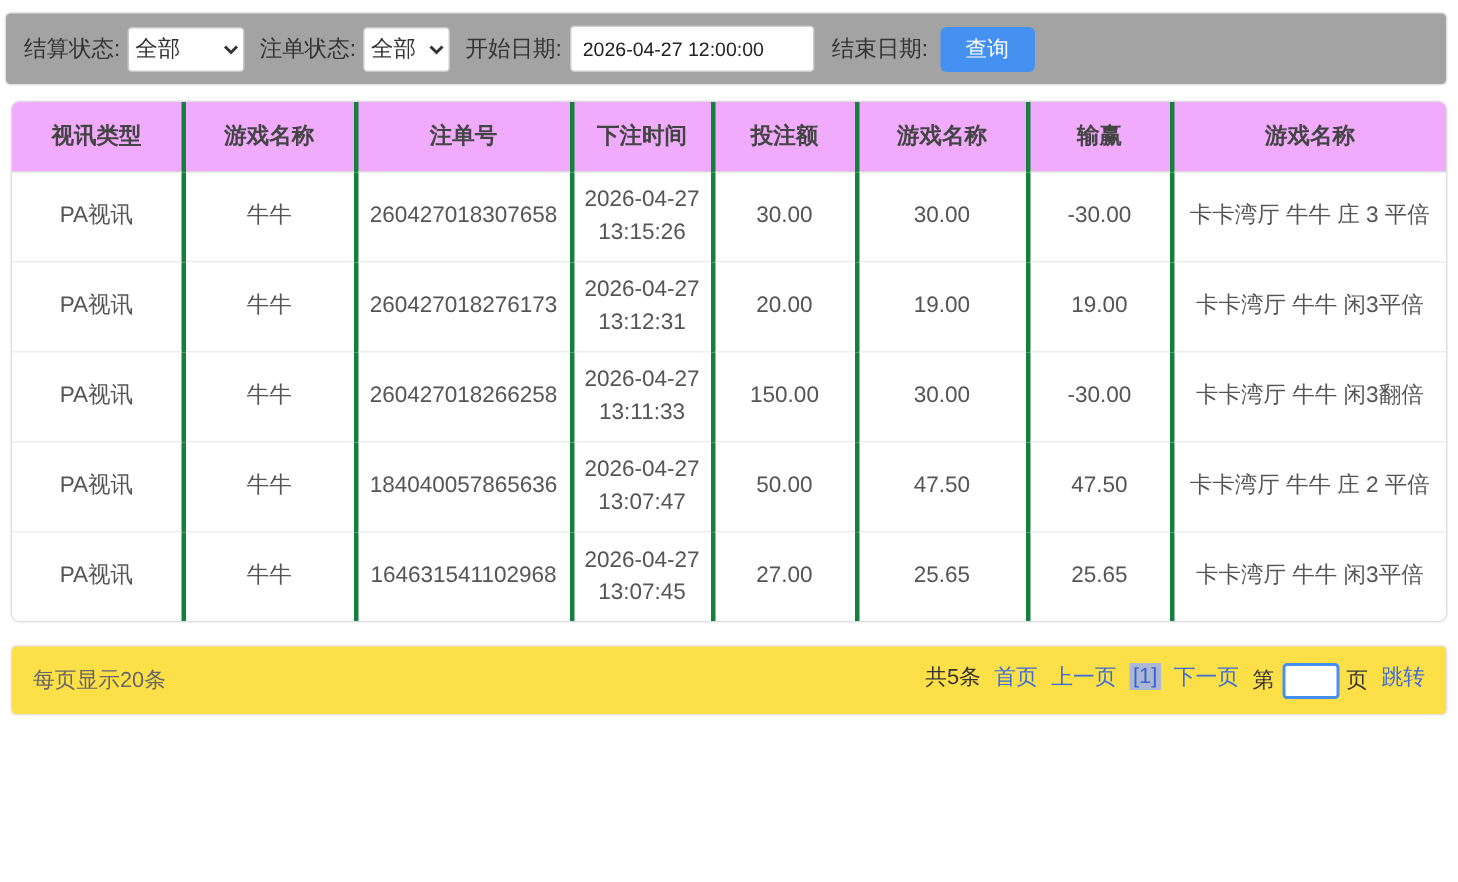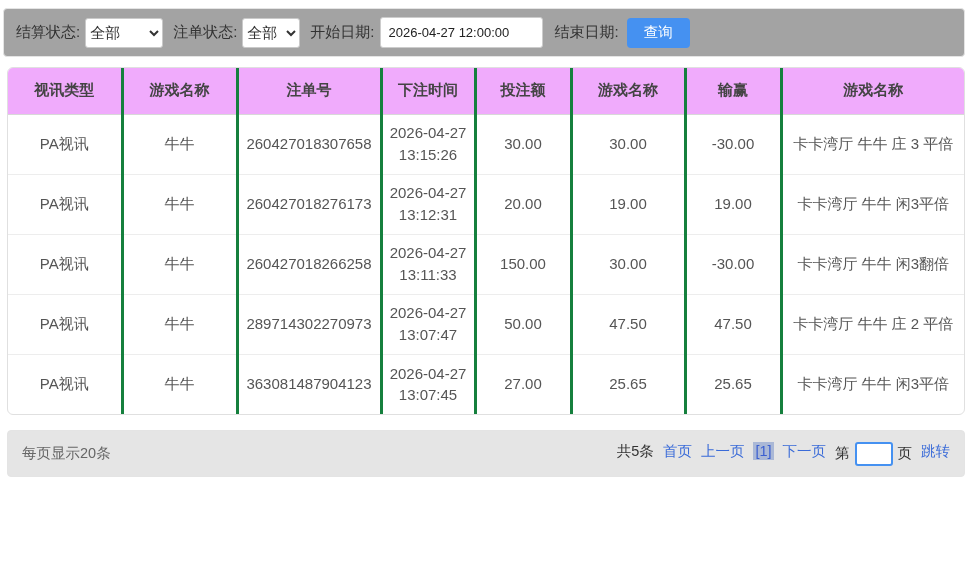--- a/index.html
+++ b/index.html
@@ -89,21 +89,21 @@
   }
   tbody td { height: 60px; color: #555; border-top: 1px solid #ededed; line-height: 1.45; }
   tbody tr:first-child td { border-top: none; }
   tr.summary td { height: 40px; color: #555; }
   
   .footer-bar {
     margin: 15px 7px 0 7px;
     height: 47px;
     border: 1px solid #e4e4e4;
     border-radius: 4px;
-    background: #e5e5e5;
+    background: #fde047;
     display: flex;
     align-items: center;
     justify-content: space-between;
     padding: 0 14px;
     font-size: 14.5px;
   }
   .page-size-text { color: #666; }
   .pagination { display: flex; align-items: flex-start; gap: 9px; color: #333; }
   .pagination a {
     color: #3a6bd8;
@@ -196,31 +196,31 @@
         <td>260427018266258</td>
         <td>2026-04-27 13:11:33</td>
         <td>150.00</td>
         <td>30.00</td>
         <td>-30.00</td>
         <td>卡卡湾厅 牛牛 闲3翻倍</td>
       </tr>
       <tr>
         <td>PA视讯</td>
         <td>牛牛</td>
-        <td>289714302270973</td>
+        <td>184040057865636</td>
         <td>2026-04-27 13:07:47</td>
         <td>50.00</td>
         <td>47.50</td>
         <td>47.50</td>
         <td>卡卡湾厅 牛牛 庄 2 平倍</td>
       </tr>
       <tr>
         <td>PA视讯</td>
         <td>牛牛</td>
-        <td>363081487904123</td>
+        <td>164631541102968</td>
         <td>2026-04-27 13:07:45</td>
         <td>27.00</td>
         <td>25.65</td>
         <td>25.65</td>
         <td>卡卡湾厅 牛牛 闲3平倍</td>
       </tr>
     </tbody>
   </table>
 </div>
 

